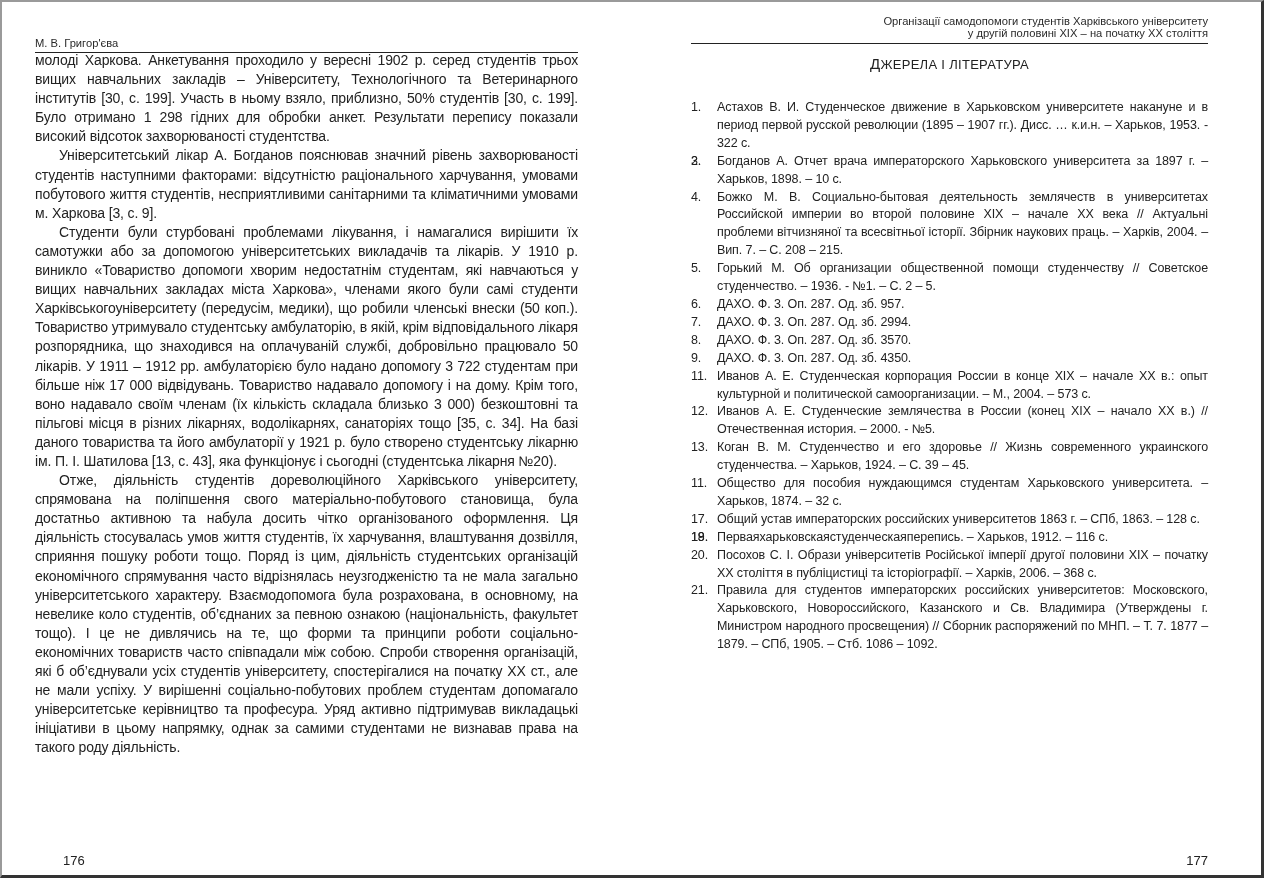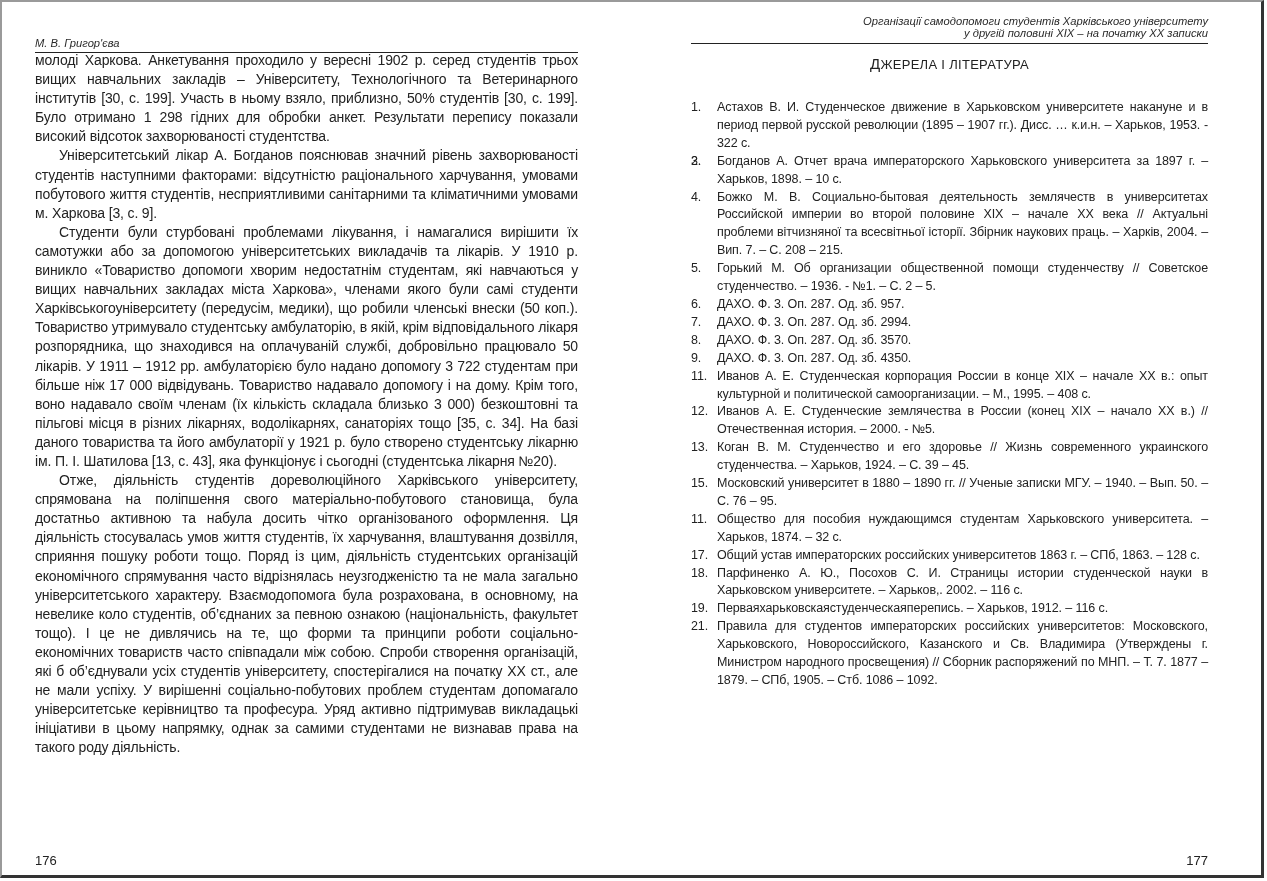--- a/index.html
+++ b/index.html
@@ -12,21 +12,21 @@
     border-top: 2px solid #9a9a9a; border-left: 2px solid #9a9a9a;
     border-right: 3px solid #333; border-bottom: 3px solid #333;
     box-sizing: border-box; background: #fff;
   }
   .page { position: absolute; top: 0; }
   .page.left { left: 33px; width: 543px; }
   .page.right { left: 689px; width: 517px; }
 
   .running-head {
     position: absolute; top: 18px; left: 0; right: 0; height: 24px;
-    border-bottom: 1px solid #222; font-style: italic; font-size: 11.2px;
+    border-bottom: 1px solid #222; font-size: 11.2px;
     color: #2a2a2a; line-height: 11.5px;
   }
   .left .running-head { top: 36px; height: 14px; }
   .right .running-head { text-align: right; top: 14px; height: 27px; }
   .running-head div { white-space: nowrap; }
 
   .body-text {
     position: absolute; top: 49px; left: 0; width: 543px;
     font-size: 14px; line-height: 19.1px; text-align: justify;
     letter-spacing: -0.15px; color: #222;
@@ -40,21 +40,21 @@
   }
   .section-title .cap { font-size: 15px; }
 
   .refs {
     position: absolute; top: 97px; left: 0; width: 517px; margin: 0; padding: 0;
     list-style: none; font-size: 12.5px; line-height: 17.9px; color: #222;
   }
   .refs li { position: relative; padding-left: 26px; text-align: justify; letter-spacing: -0.1px; }
   .refs .num { position: absolute; left: 0; top: 0; }
 
-  .page-number { position: absolute; top: 851px; font-size: 13px; color: #222; }
+  .page-number { position: absolute; top: 851px; font-size: 13px; color: #222; margin-left: 28px; }
   .left .page-number { left: 0; }
   .right .page-number { right: 0; text-align: center; }
 </style>
 </head>
 <body>
 
 <div class="spread">
 
   <div class="page left">
     <div class="running-head">
@@ -65,41 +65,41 @@
       <p class="indent">Університетський лікар А. Богданов пояснював значний рівень захворюваності студентів наступними факторами: відсутністю раціонального харчування, умовами побутового життя студентів, несприятливими санітарними та кліматичними умовами м. Харкова [3, с. 9].</p>
       <p class="indent">Студенти були стурбовані проблемами лікування, і намагалися вирішити їх самотужки або за допомогою університетських викладачів та лікарів. У 1910 р. виникло «Товариство допомоги хворим недостатнім студентам, які навчаються у вищих навчальних закладах міста Харкова», членами якого були самі студенти Харківськогоуніверситету (передусім, медики), що робили членські внески (50 коп.). Товариство утримувало студентську амбулаторію, в якій, крім відповідального лікаря розпорядника, що знаходився на оплачуваній службі, добровільно працювало 50 лікарів. У 1911 – 1912 рр. амбулаторією було надано допомогу 3 722 студентам при більше ніж 17 000 відвідувань. Товариство надавало допомогу і на дому. Крім того, воно надавало своїм членам (їх кількість складала близько 3 000) безкоштовні та пільгові місця в різних лікарнях, водолікарнях, санаторіях тощо [35, с. 34]. На базі даного товариства та його амбулаторії у 1921 р. було створено студентську лікарню ім. П. І. Шатилова [13, с. 43], яка функціонує і сьогодні (студентська лікарня №20).</p>
       <p class="indent">Отже, діяльність студентів дореволюційного Харківського університету, спрямована на поліпшення свого матеріально-побутового становища, була достатньо активною та набула досить чітко організованого оформлення. Ця діяльність стосувалась умов життя студентів, їх харчування, влаштування дозвілля, сприяння пошуку роботи тощо. Поряд із цим, діяльність студентських організацій економічного спрямування часто відрізнялась неузгодженістю та не мала загально університетського характеру. Взаємодопомога була розрахована, в основному, на невелике коло студентів, об’єднаних за певною ознакою (національність, факультет тощо). І це не дивлячись на те, що форми та принципи роботи соціально-економічних товариств часто співпадали між собою. Спроби створення організацій, які б об’єднували усіх студентів університету, спостерігалися на початку ХХ ст., але не мали успіху. У вирішенні соціально-побутових проблем студентам допомагало університетське керівництво та професура. Уряд активно підтримував викладацькі ініціативи в цьому напрямку, однак за самими студентами не визнавав права на такого роду діяльність.</p>
     </div>
     <div class="page-number">176</div>
   </div>
 
   <div class="page right">
     <div class="running-head">
       <div>Організації самодопомоги студентів Харківського університету</div>
-      <div>у другій половині XIX – на початку XX записки</div>
+      <div>у другій половині XIX – на початку XX століття</div>
     </div>
     <div class="section-title">
       <span class="cap">Д</span><span>ЖЕРЕЛА І ЛІТЕРАТУРА</span>
     </div>
     <ol class="refs">
       <li><span class="num">1.</span><span>Астахов В. И. Студенческое движение в Харьковском университете накануне и в период первой русской революции (1895 – 1907 гг.). Дисс. … к.и.н. – Харьков, 1953. - 322 с.</span></li>
       <li><span class="num">2.</span></li>
       <li><span class="num">3.</span><span>Богданов А. Отчет врача императорского Харьковского университета за 1897 г. – Харьков, 1898. – 10 с.</span></li>
       <li><span class="num">4.</span><span>Божко М. В. Социально-бытовая деятельность землячеств в университетах Российской империи во второй половине XIX – начале XX века // Актуальні проблеми вітчизняної та всесвітньої історії. Збірник наукових праць. – Харків, 2004. – Вип. 7. – С. 208 – 215.</span></li>
       <li><span class="num">5.</span><span>Горький М. Об организации общественной помощи студенчеству // Советское студенчество. – 1936. - №1. – С. 2 – 5.</span></li>
       <li><span class="num">6.</span><span>ДАХО. Ф. 3. Оп. 287. Од. зб. 957.</span></li>
       <li><span class="num">7.</span><span>ДАХО. Ф. 3. Оп. 287. Од. зб. 2994.</span></li>
       <li><span class="num">8.</span><span>ДАХО. Ф. 3. Оп. 287. Од. зб. 3570.</span></li>
       <li><span class="num">9.</span><span>ДАХО. Ф. 3. Оп. 287. Од. зб. 4350.</span></li>
-      <li><span class="num">11.</span><span>Иванов А. Е. Студенческая корпорация России в конце XIX – начале XX в.: опыт культурной и политической самоорганизации. – М., 1995. – 408 с.</span></li>
+      <li><span class="num">11.</span><span>Иванов А. Е. Студенческая корпорация России в конце XIX – начале XX в.: опыт культурной и политической самоорганизации. – М., 2004. – 573 с.</span></li>
       <li><span class="num">12.</span><span>Иванов А. Е. Студенческие землячества в России (конец XIX – начало XX в.) // Отечественная история. – 2000. - №5.</span></li>
       <li><span class="num">13.</span><span>Коган В. М. Студенчество и его здоровье // Жизнь современного украинского студенчества. – Харьков, 1924. – С. 39 – 45.</span></li>
-      <li><span class="num">15.</span><span>Московский университет в 1880 – 1890 гг. // Ученые записки МГУ. – 1940. – Вып. 50. – С. 76 – 95.</span></li>
       <li><span class="num">11.</span><span>Общество для пособия нуждающимся студентам Харьковского университета. – Харьков, 1874. – 32 с.</span></li>
       <li><span class="num">17.</span><span>Общий устав императорских российских университетов 1863 г. – СПб, 1863. – 128 с.</span></li>
-      <li><span class="num">18.</span><span>Парфиненко А. Ю., Посохов С. И. Страницы истории студенческой науки в Харьковском университете. – Харьков,. 2002. – 116 с.</span></li>
+      <li><span class="num">18.</span></li>
       <li><span class="num">19.</span><span>Перваяхарьковскаястуденческаяперепись. – Харьков, 1912. – 116 с.</span></li>
+      <li><span class="num">20.</span><span>Посохов С. І. Образи університетів Російської імперії другої половини XIX – початку XX століття в публіцистиці та історіографії. – Харків, 2006. – 368 с.</span></li>
       <li><span class="num">21.</span><span>Правила для студентов императорских российских университетов: Московского, Харьковского, Новороссийского, Казанского и Св. Владимира (Утверждены г. Министром народного просвещения) // Сборник распоряжений по МНП. – Т. 7. 1877 – 1879. – СПб, 1905. – Стб. 1086 – 1092.</span></li>
     </ol>
     <div class="page-number">177</div>
   </div>
 
 </div>
 
 </body></html>

